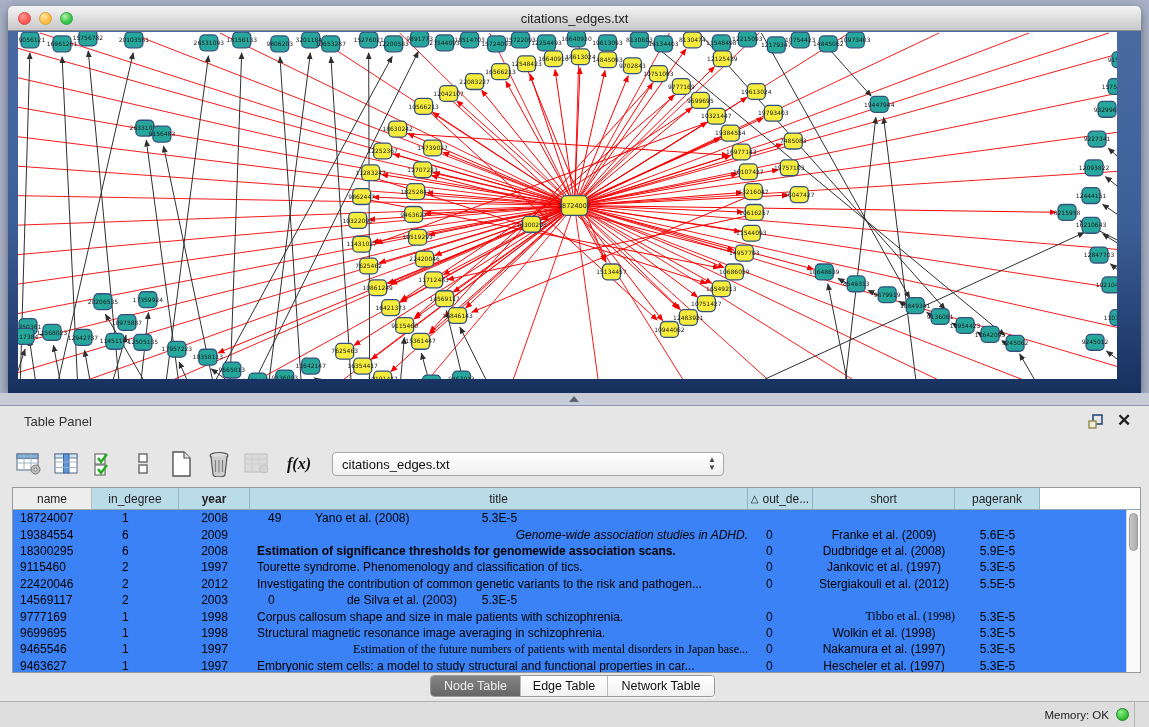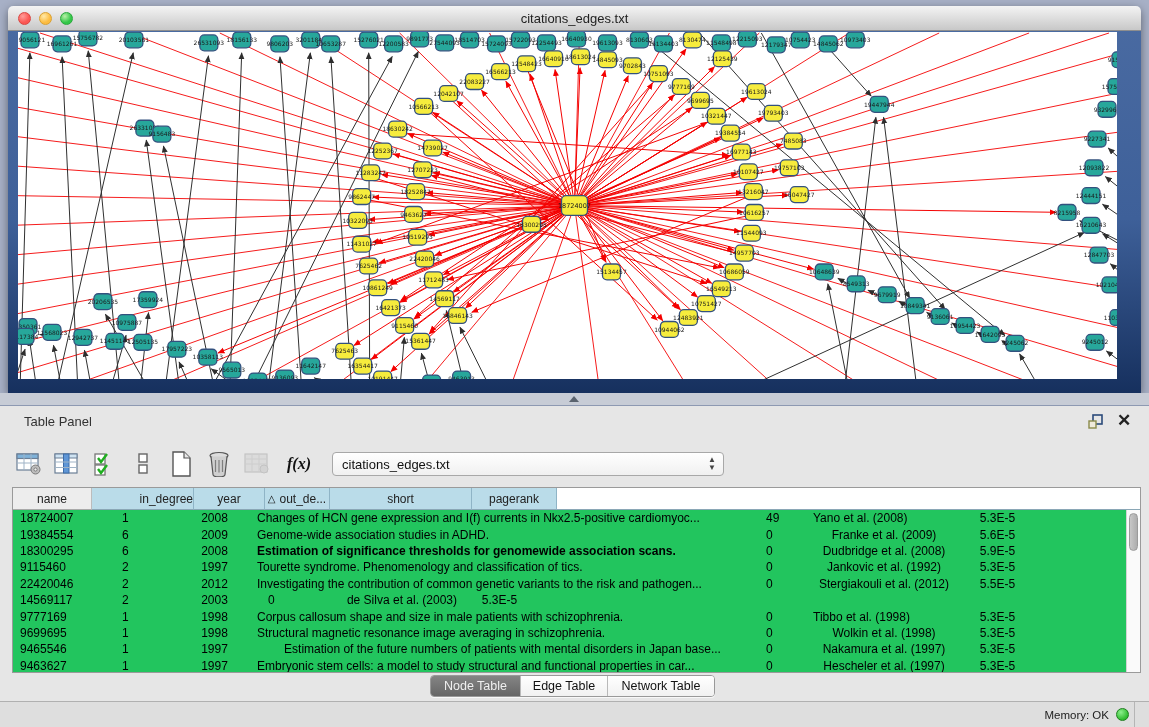--- a/index.html
+++ b/index.html
@@ -60,21 +60,21 @@
   #table-selector {
     width:392px; height:24px; background:linear-gradient(#ffffff,#f0f0f0);
     border:1px solid #a8a8a8; border-radius:4px; margin-left:6px;
     display:flex; align-items:center; font-size:13px; color:#111;
     padding-left:9px; position:relative; cursor:pointer;
   }
   #selector-arrows { position:absolute; right:7px; top:3px; display:flex; flex-direction:column; line-height:8px; font-size:8px; color:#444; }
 
   #table-box {
     position:absolute; left:12px; top:81px; width:1129px; height:186px;
-    background:#22c55e; border:1px solid #9a9a9a; display:flex; flex-direction:column;
+    background:#3b82f6; border:1px solid #9a9a9a; display:flex; flex-direction:column;
   }
   #table-head { display:flex; height:22px; flex:none; }
   .hcell {
     height:22px; font-size:12px; color:#222; background:#badce9;
     border-right:1px solid #8fb4c6; border-bottom:1px solid #8aa7b6;
     display:flex; align-items:center; justify-content:center; cursor:pointer;
     overflow:hidden; white-space:nowrap;
   }
   .hcell.gray { background:#ededed; border-right:1px solid #bcbcbc; border-bottom:1px solid #a9a9a9; }
   .hcell .sortglyph { font-size:10px; margin-right:4px; color:#111; }
@@ -643,74 +643,76 @@
           <span>▼</span>
         </span>
     </div>
   </div>
 
   <div id="table-box">
     <div id="table-head">
         <div class="hcell gray" style="width: 79px;">
           <span>name</span>
         </div>
-        <div class="hcell" style="width: 102px; justify-content: flex-end;">
+        <div class="hcell" style="width: 87px;">
           <span>in_degree</span>
         </div>
-        <div class="hcell" style="width: 71px;">
+        <div class="hcell" style="width: 71px; font-weight: bold;">
           <span>year</span>
+        </div>
+        <div class="hcell" style="width: 498px;">
+          <span>title</span>
         </div>
         <div class="hcell" style="width: 65px;">
           <span class="sortglyph">△</span>
           <span>out_de...</span>
         </div>
         <div class="hcell" style="width: 142px;">
           <span>short</span>
         </div>
         <div class="hcell" style="width: 85px;">
           <span>pagerank</span>
         </div>
         <div class="hcell" style="flex: 1 1 0%; background: rgb(255, 255, 255); border-right: none;"></div>
       </div>
     <div id="table-body-wrap">
       <div id="table-body">
           <div class="trow">
             <div class="tcell" style="width: 79px; text-align: left; padding-left: 7px;">18724007</div>
             <div class="tcell" style="width: 87px; text-align: left; padding-left: 30px;">1</div>
             <div class="tcell" style="width: 71px; text-align: center;">2008</div>
-            <div class="tcell" style="width: 498px; text-align: left; padding-left: 7px;">Changes of HCN gene expression and I(f) currents in Nkx2.5-positive cardiomyoc...</div>
             <div class="tcell" style="width: 65px; text-align: left; padding-left: 18px;">49</div>
             <div class="tcell" style="width: 142px; ">Yano et al. (2008)</div>
             <div class="tcell" style="width: 85px; text-align: center;">5.3E-5</div>
           </div>
           <div class="trow">
             <div class="tcell" style="width: 79px; text-align: left; padding-left: 7px;">19384554</div>
             <div class="tcell" style="width: 87px; text-align: left; padding-left: 30px;">6</div>
             <div class="tcell" style="width: 71px; text-align: center;">2009</div>
-            <div class="tcell" style="width: 498px; text-align: left; padding-left: 7px;">Genome-wide association studies in ADHD.</div>
+            <div class="tcell" style="width: 498px; text-align: right; padding-left: 7px; font-style: italic;">Genome-wide association studies in ADHD.</div>
             <div class="tcell" style="width: 65px; text-align: left; padding-left: 18px;">0</div>
             <div class="tcell" style="width: 142px; text-align: center;">Franke et al. (2009)</div>
             <div class="tcell" style="width: 85px; text-align: center;">5.6E-5</div>
           </div>
           <div class="trow">
             <div class="tcell" style="width: 79px; text-align: left; padding-left: 7px;">18300295</div>
             <div class="tcell" style="width: 87px; text-align: left; padding-left: 30px;">6</div>
             <div class="tcell" style="width: 71px; text-align: center;">2008</div>
             <div class="tcell" style="width: 498px; text-align: left; padding-left: 7px; font-weight: bold;">Estimation of significance thresholds for genomewide association scans.</div>
             <div class="tcell" style="width: 65px; text-align: left; padding-left: 18px;">0</div>
             <div class="tcell" style="width: 142px; text-align: center;">Dudbridge et al. (2008)</div>
             <div class="tcell" style="width: 85px; text-align: center;">5.9E-5</div>
           </div>
           <div class="trow">
             <div class="tcell" style="width: 79px; text-align: left; padding-left: 7px;">9115460</div>
             <div class="tcell" style="width: 87px; text-align: left; padding-left: 30px;">2</div>
             <div class="tcell" style="width: 71px; text-align: center;">1997</div>
             <div class="tcell" style="width: 498px; text-align: left; padding-left: 7px;">Tourette syndrome. Phenomenology and classification of tics.</div>
             <div class="tcell" style="width: 65px; text-align: left; padding-left: 18px;">0</div>
-            <div class="tcell" style="width: 142px; text-align: center;">Jankovic et al. (1992)</div>
+            <div class="tcell" style="width: 142px; text-align: center;">Jankovic et al. (1997)</div>
             <div class="tcell" style="width: 85px; text-align: center;">5.3E-5</div>
           </div>
           <div class="trow">
             <div class="tcell" style="width: 79px; text-align: left; padding-left: 7px;">22420046</div>
             <div class="tcell" style="width: 87px; text-align: left; padding-left: 30px;">2</div>
             <div class="tcell" style="width: 71px; text-align: center;">2012</div>
             <div class="tcell" style="width: 498px; text-align: left; padding-left: 7px;">Investigating the contribution of common genetic variants to the risk and pathogen...</div>
             <div class="tcell" style="width: 65px; text-align: left; padding-left: 18px;">0</div>
             <div class="tcell" style="width: 142px; text-align: center;">Stergiakouli et al. (2012)</div>
             <div class="tcell" style="width: 85px; text-align: center;">5.5E-5</div>
@@ -722,37 +724,37 @@
             <div class="tcell" style="width: 65px; text-align: left; padding-left: 18px;">0</div>
             <div class="tcell" style="width: 142px; text-align: right;">de Silva et al. (2003)</div>
             <div class="tcell" style="width: 85px; text-align: center;">5.3E-5</div>
           </div>
           <div class="trow">
             <div class="tcell" style="width: 79px; text-align: left; padding-left: 7px;">9777169</div>
             <div class="tcell" style="width: 87px; text-align: left; padding-left: 30px;">1</div>
             <div class="tcell" style="width: 71px; text-align: center;">1998</div>
             <div class="tcell" style="width: 498px; text-align: left; padding-left: 7px;">Corpus callosum shape and size in male patients with schizophrenia.</div>
             <div class="tcell" style="width: 65px; text-align: left; padding-left: 18px;">0</div>
-            <div class="tcell" style="width: 142px; text-align: left;">Tibbo et al. (1998)</div>
+            <div class="tcell" style="width: 142px; text-align: right; font-family: Liberation Serif, serif;">Tibbo et al. (1998)</div>
             <div class="tcell" style="width: 85px; text-align: center;">5.3E-5</div>
           </div>
           <div class="trow">
             <div class="tcell" style="width: 79px; text-align: left; padding-left: 7px;">9699695</div>
             <div class="tcell" style="width: 87px; text-align: left; padding-left: 30px;">1</div>
             <div class="tcell" style="width: 71px; text-align: center;">1998</div>
             <div class="tcell" style="width: 498px; text-align: left; padding-left: 7px;">Structural magnetic resonance image averaging in schizophrenia.</div>
             <div class="tcell" style="width: 65px; text-align: left; padding-left: 18px;">0</div>
             <div class="tcell" style="width: 142px; text-align: center;">Wolkin et al. (1998)</div>
             <div class="tcell" style="width: 85px; text-align: center;">5.3E-5</div>
           </div>
           <div class="trow">
             <div class="tcell" style="width: 79px; text-align: left; padding-left: 7px;">9465546</div>
             <div class="tcell" style="width: 87px; text-align: left; padding-left: 30px;">1</div>
             <div class="tcell" style="width: 71px; text-align: center;">1997</div>
-            <div class="tcell" style="width: 498px; text-align: center; padding-left: 7px;">Estimation of the future numbers of patients with mental disorders in Japan base...</div>
+            <div class="tcell" style="width: 498px; text-align: right; padding-left: 7px; font-family: Liberation Serif, serif;">Estimation of the future numbers of patients with mental disorders in Japan base...</div>
             <div class="tcell" style="width: 65px; text-align: left; padding-left: 18px;">0</div>
             <div class="tcell" style="width: 142px; text-align: center;">Nakamura et al. (1997)</div>
             <div class="tcell" style="width: 85px; text-align: center;">5.3E-5</div>
           </div>
           <div class="trow">
             <div class="tcell" style="width: 79px; text-align: left; padding-left: 7px;">9463627</div>
             <div class="tcell" style="width: 87px; text-align: left; padding-left: 30px;">1</div>
             <div class="tcell" style="width: 71px; text-align: center;">1997</div>
             <div class="tcell" style="width: 498px; text-align: left; padding-left: 7px;">Embryonic stem cells: a model to study structural and functional properties in car...</div>
             <div class="tcell" style="width: 65px; text-align: left; padding-left: 18px;">0</div>

